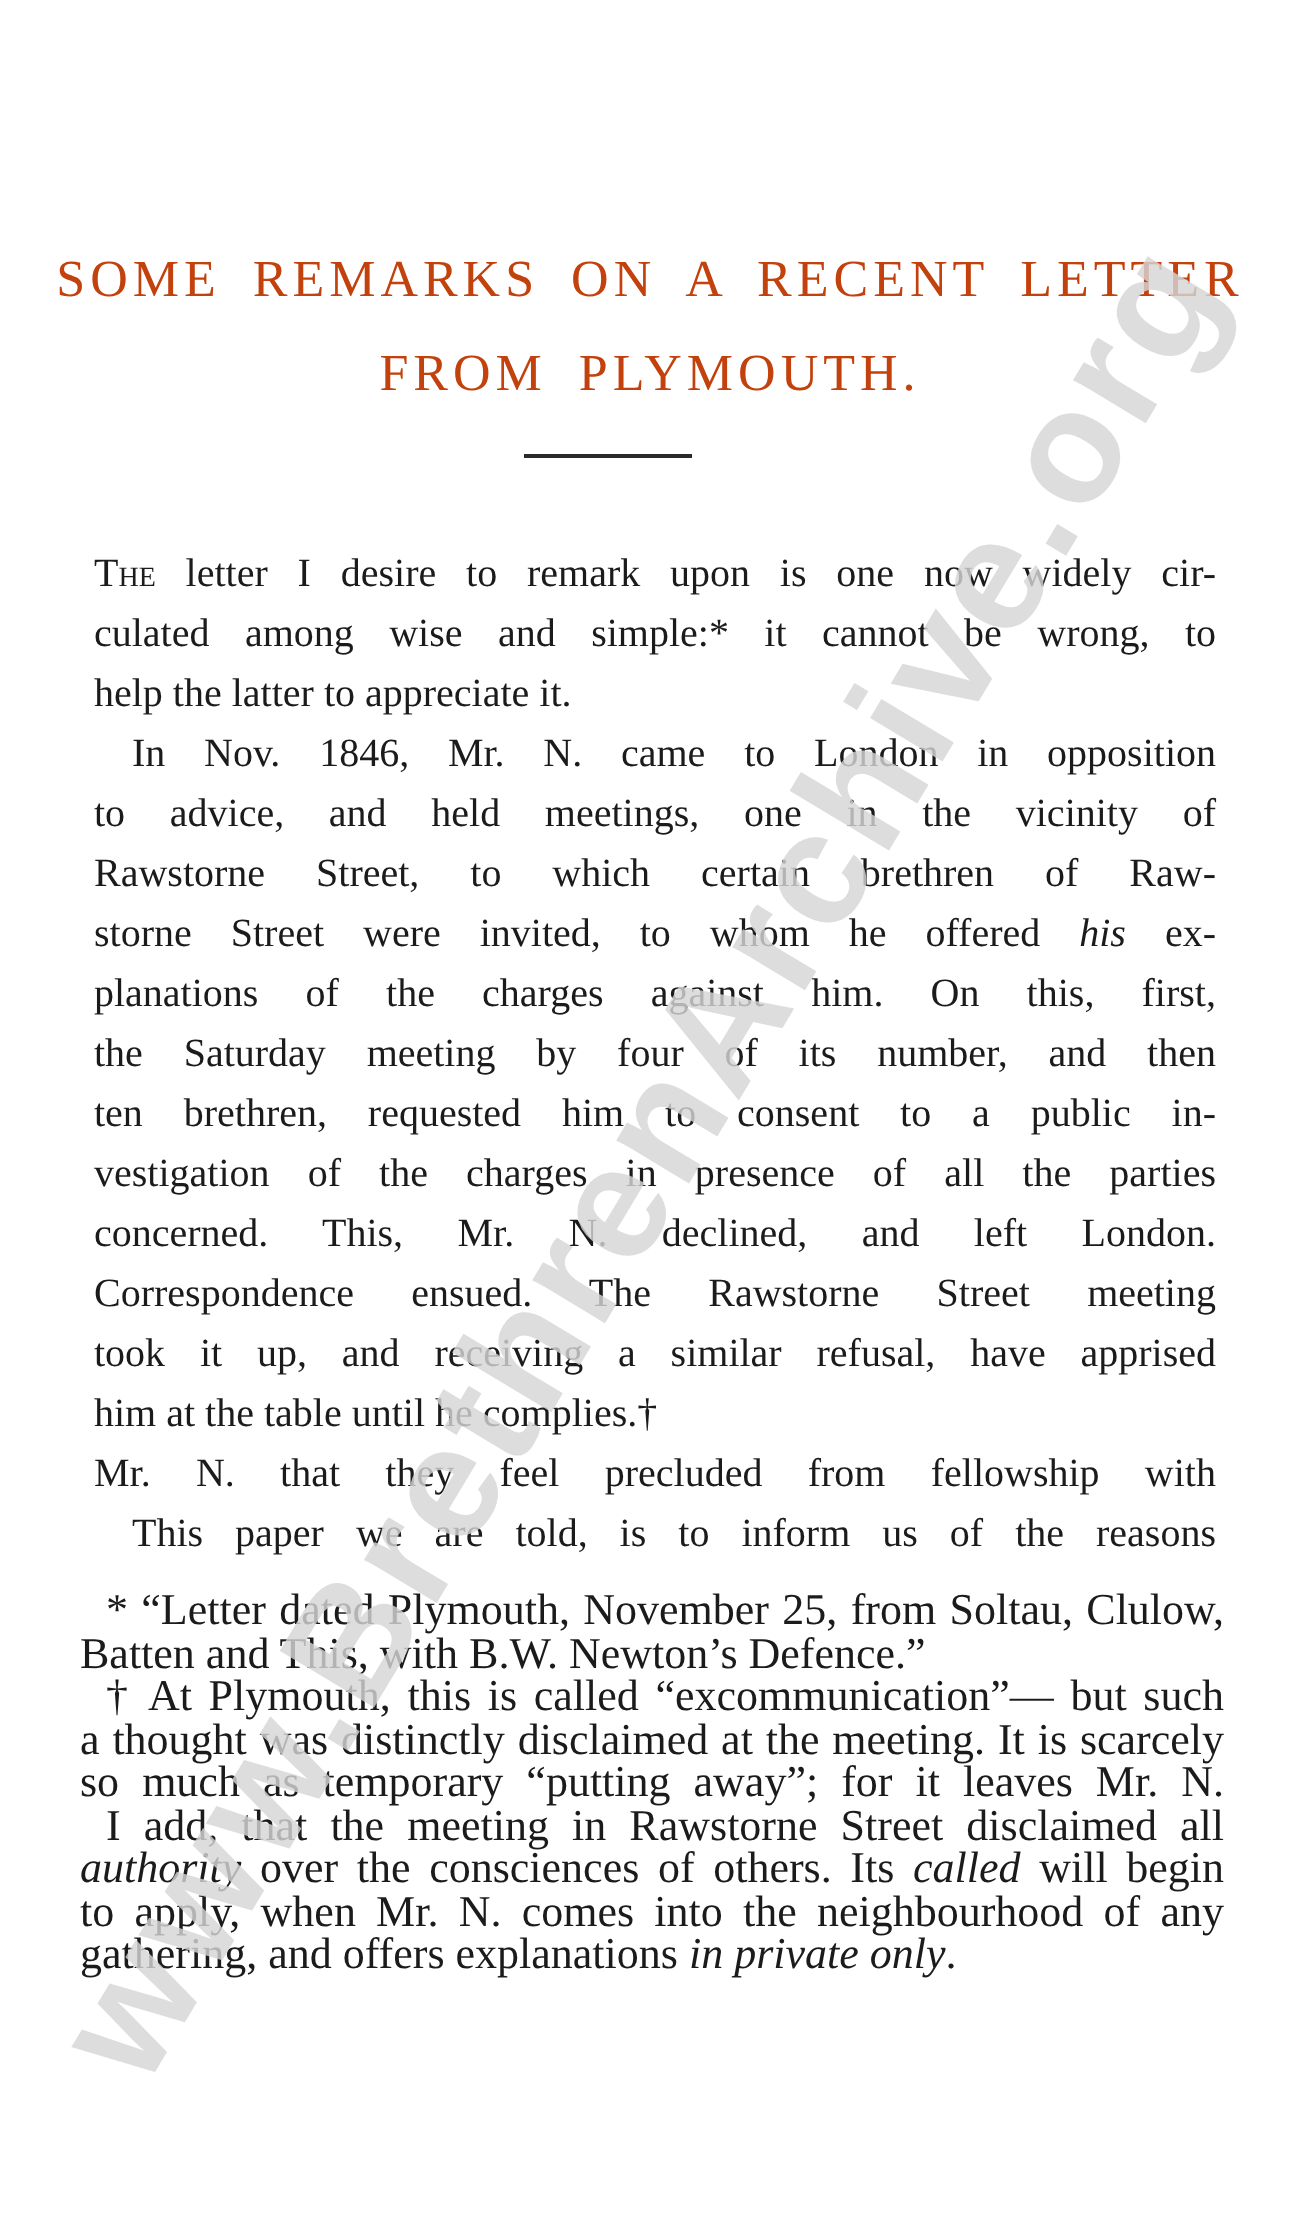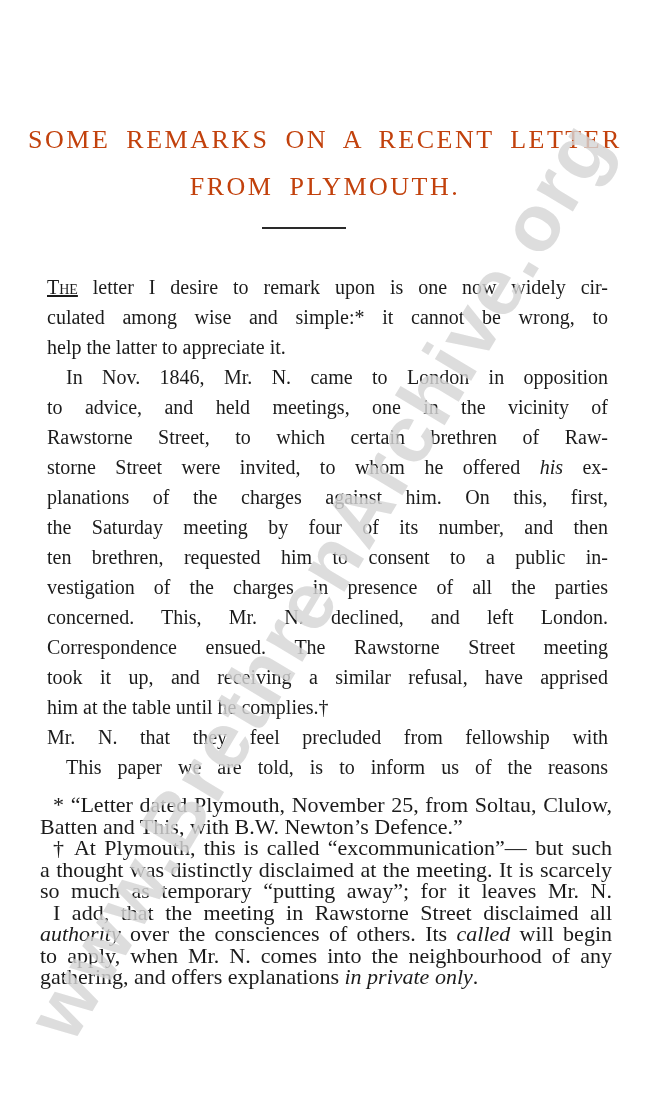--- a/index.html
+++ b/index.html
@@ -60,21 +60,21 @@
   .line {
     text-align: justify;
     text-align-last: justify;
   }
   .line.last {
     text-align-last: left;
     font-family: Liberation Serif, serif;
   }
   .body-text .line.indent { text-indent: 19px; }
   .footnotes .line.indent { text-indent: 13px; }
-  .sc { font-variant: small-caps; text-decoration: underline; }
+  .sc { font-variant: small-caps; }
   
   .watermark {
     position: absolute;
     top: 580px;
     left: 320px;
     transform: translate(-50%, -50%) rotate(-59deg);
     font-family: "Liberation Sans", sans-serif;
     font-weight: bold;
     font-size: 80px;
     letter-spacing: 3px;

